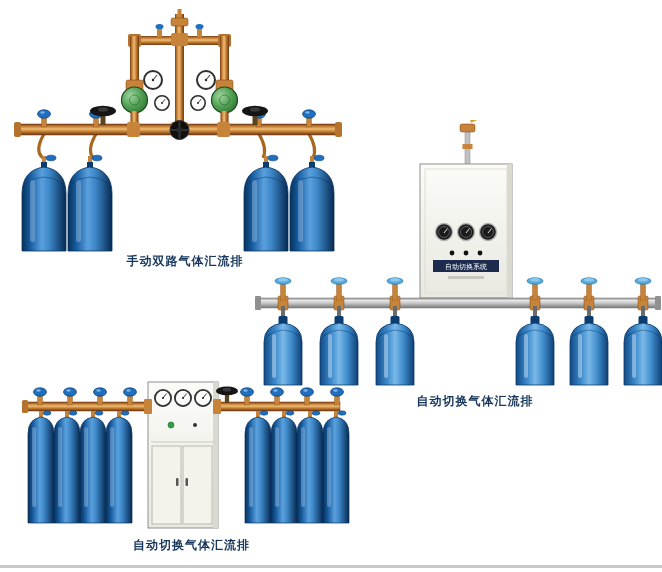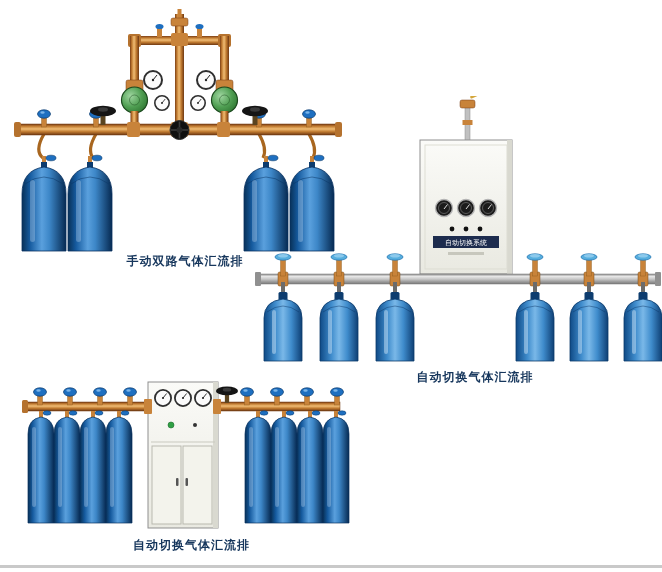--- a/index.html
+++ b/index.html
@@ -2,21 +2,21 @@
 <html><head>
 <meta charset="utf-8">
 <style>
   * { margin:0; padding:0; box-sizing:border-box; }
   html,body { background:#ffffff; }
   body { font-family:"DejaVu Sans","Liberation Sans",sans-serif; }
   .canvas { position:relative; width:662px; height:572px; background:#ffffff; overflow:hidden; }
   figure.product { position:absolute; margin:0; }
   .caption { display:block; text-align:center; font-size:12px; font-weight:bold; color:#16365c; letter-spacing:1px; line-height:1.2; }
   .p1 { left:8px;  top:8px;   width:340px; }
-  .p2 { left:252px; top:96px; width:410px; }
+  .p2 { left:252px; top:120px; width:410px; }
   .p3 { left:15px; top:378px; width:335px; }
   .p1 .caption { padding-left:14px; margin-top:2px; }
   .p2 .caption { padding-left:36px; margin-top:8px; }
   .p3 .caption { padding-left:18px; margin-top:8px; }
   .divider { position:absolute; left:0; top:565px; width:662px; height:3px; background:#c9c9c9; }
   svg.art { display:block; }
 </style>
 </head>
 <body>
 

